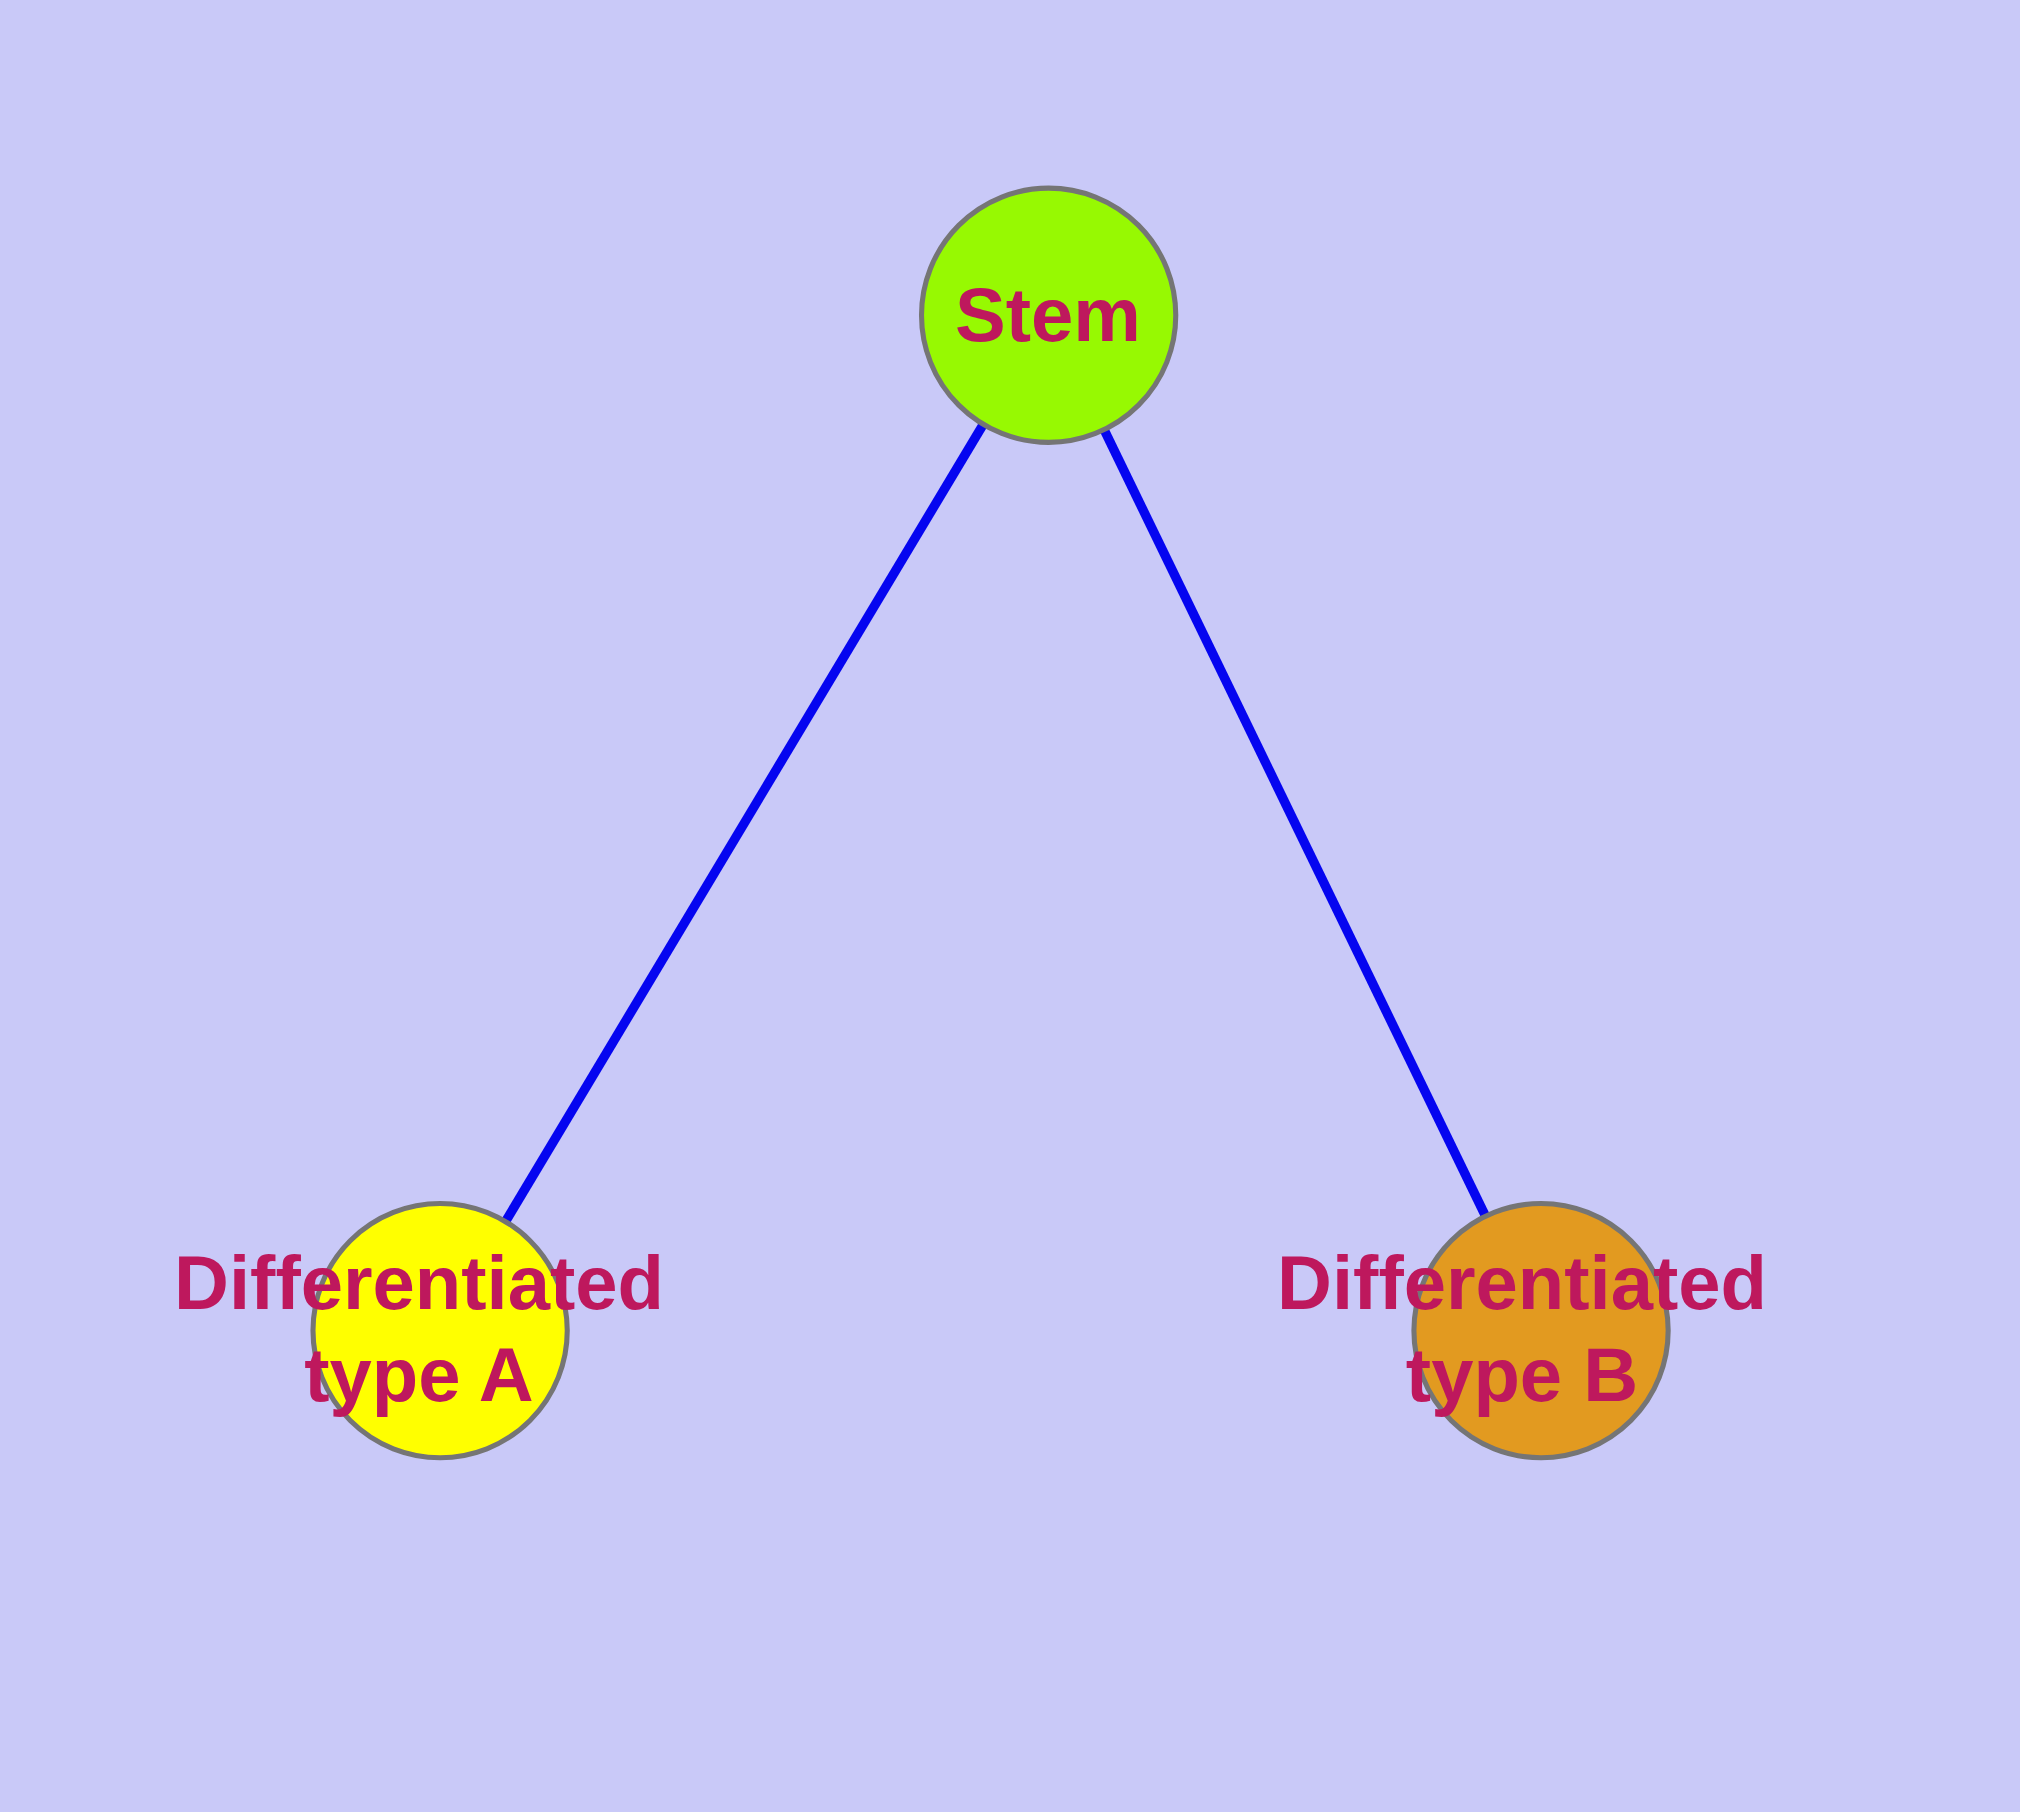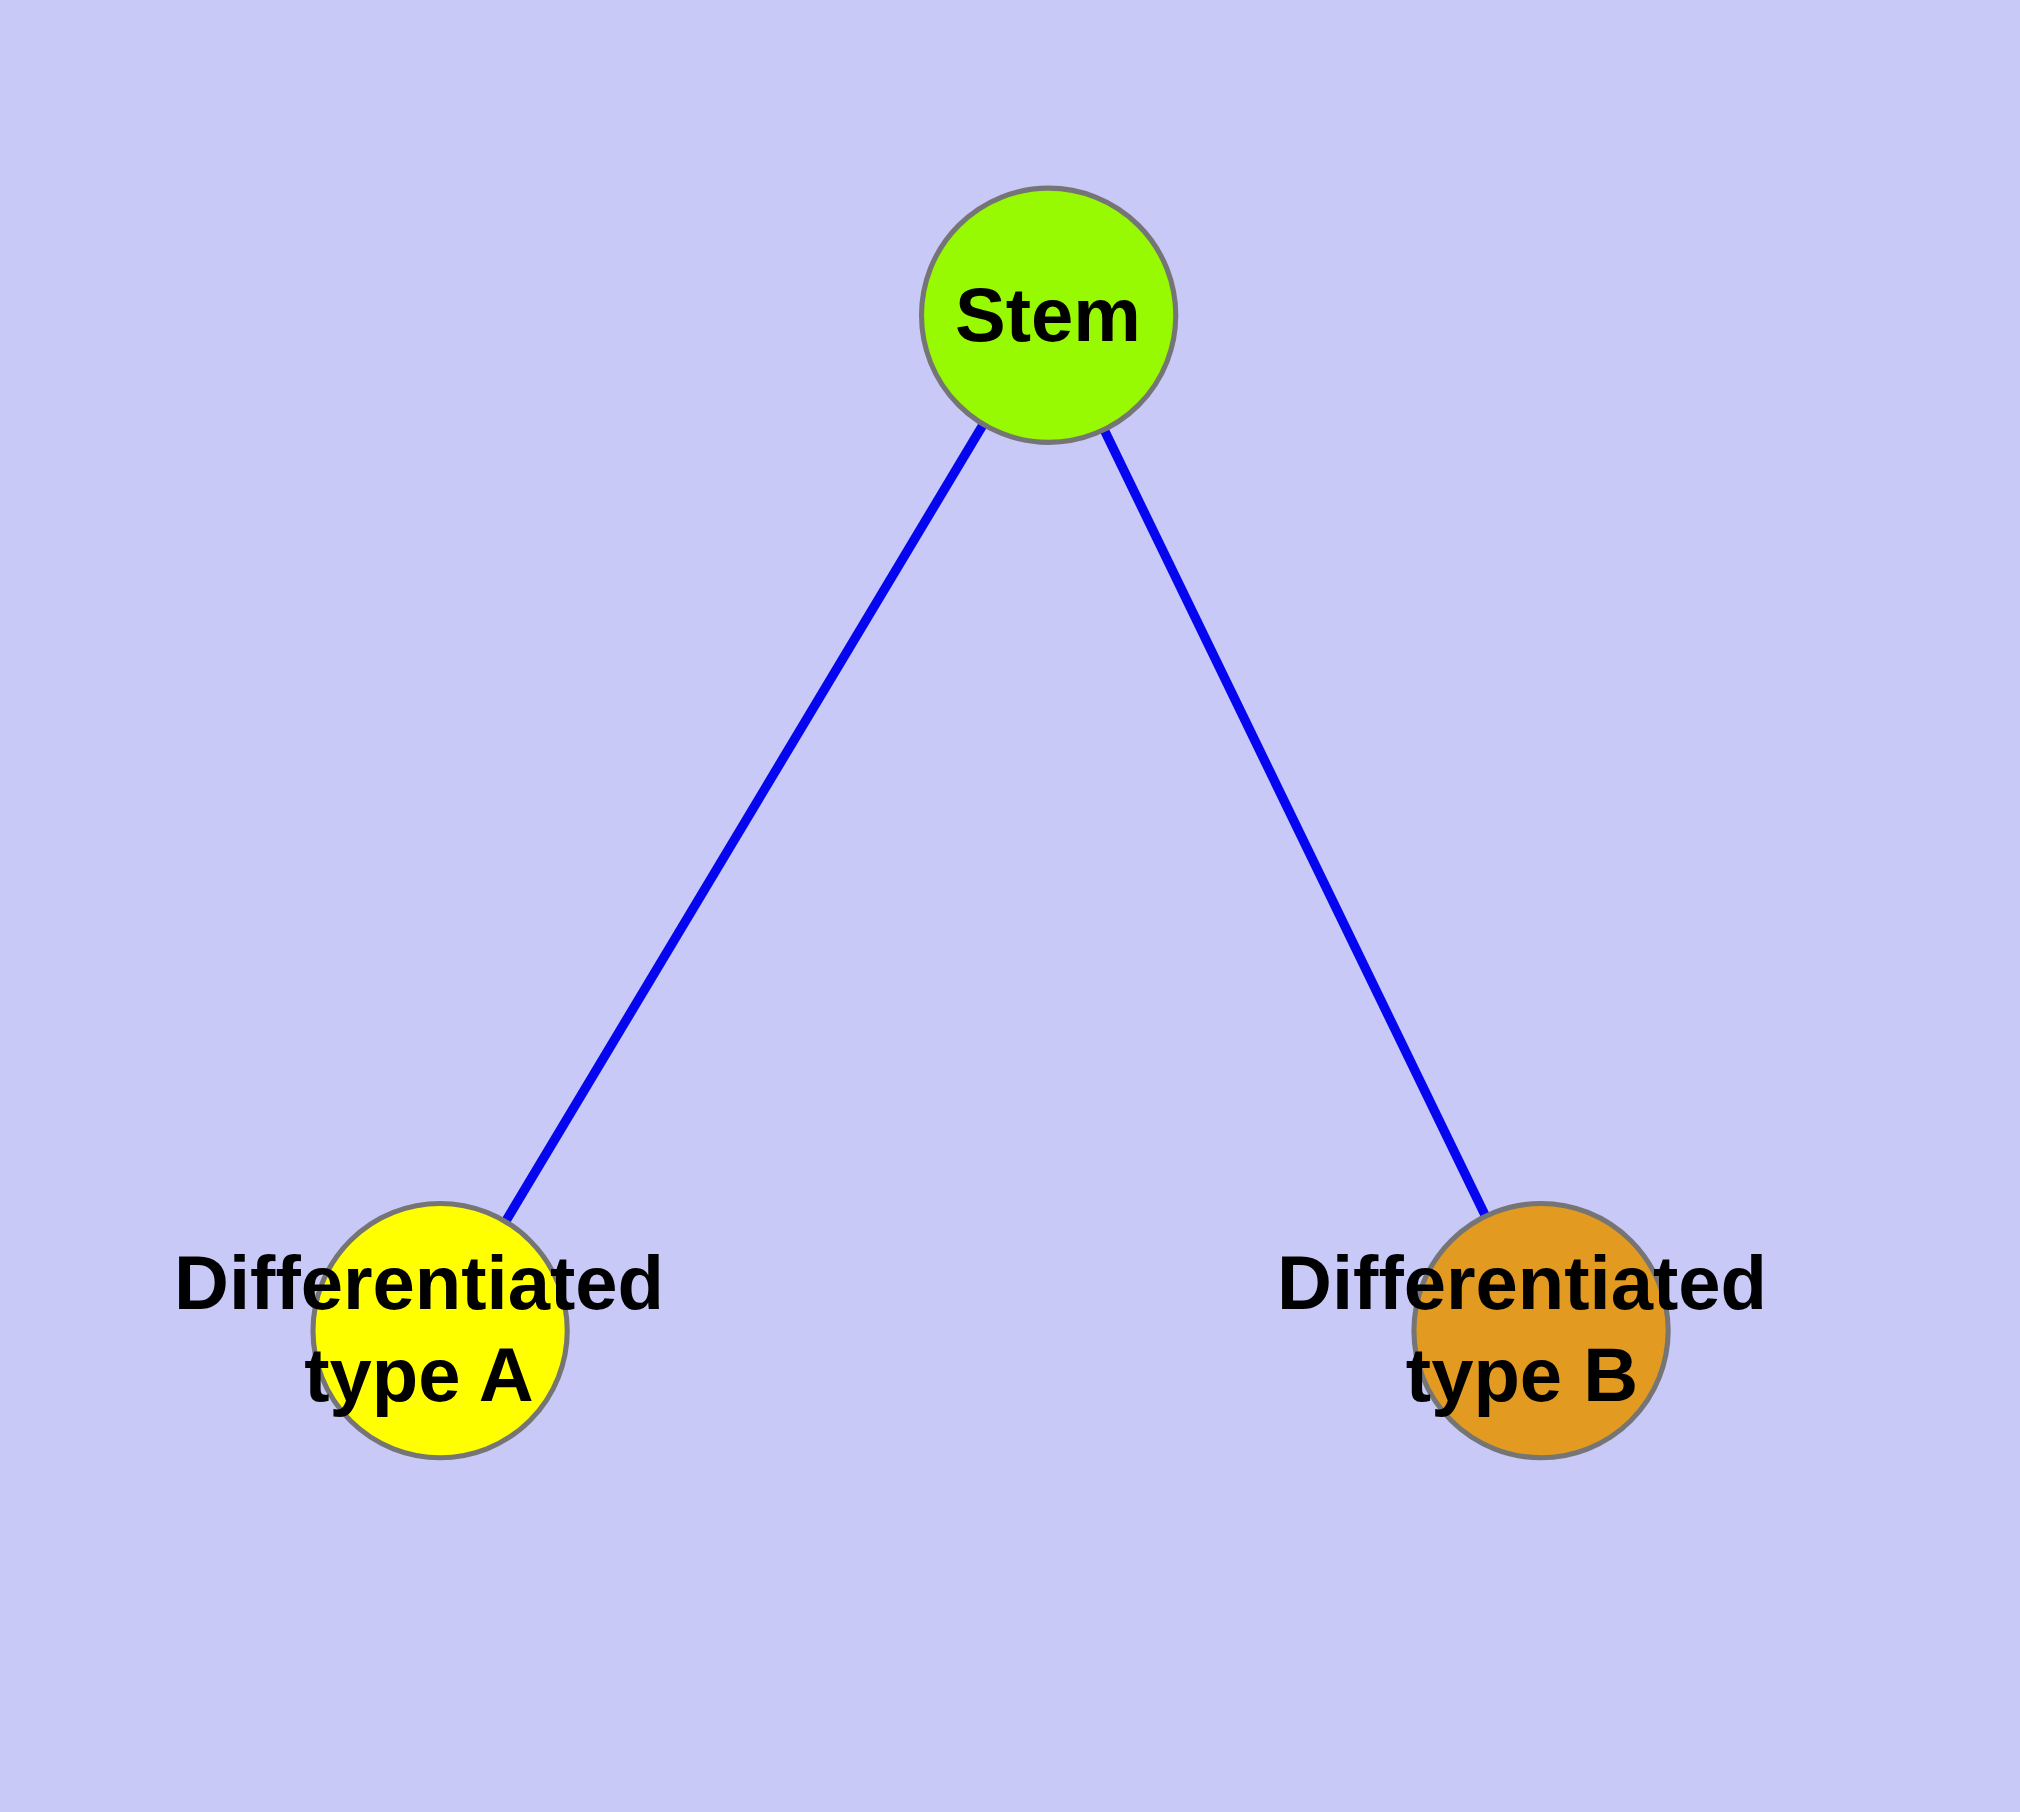--- a/index.html
+++ b/index.html
@@ -33,21 +33,21 @@
     stroke-width: 6px;
   }
   .node-label {
     position: absolute;
     transform: translate(-50%, -50%);
     text-align: center;
     white-space: pre-line;
     font-weight: bold;
     font-size: 76px;
     line-height: 92px;
-    color: #000000;
+    color: #be185d;
     letter-spacing: 0px;
   }
 </style>
 </head>
 <body>
 
 <div class="canvas">
 
   <svg class="graph-svg" width="2021" height="1812" viewBox="0 0 2384 2138">
 

